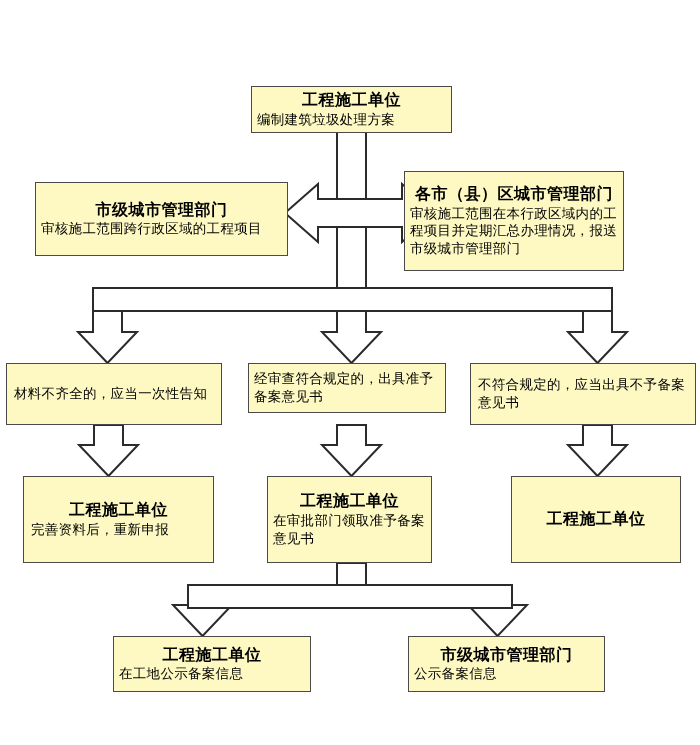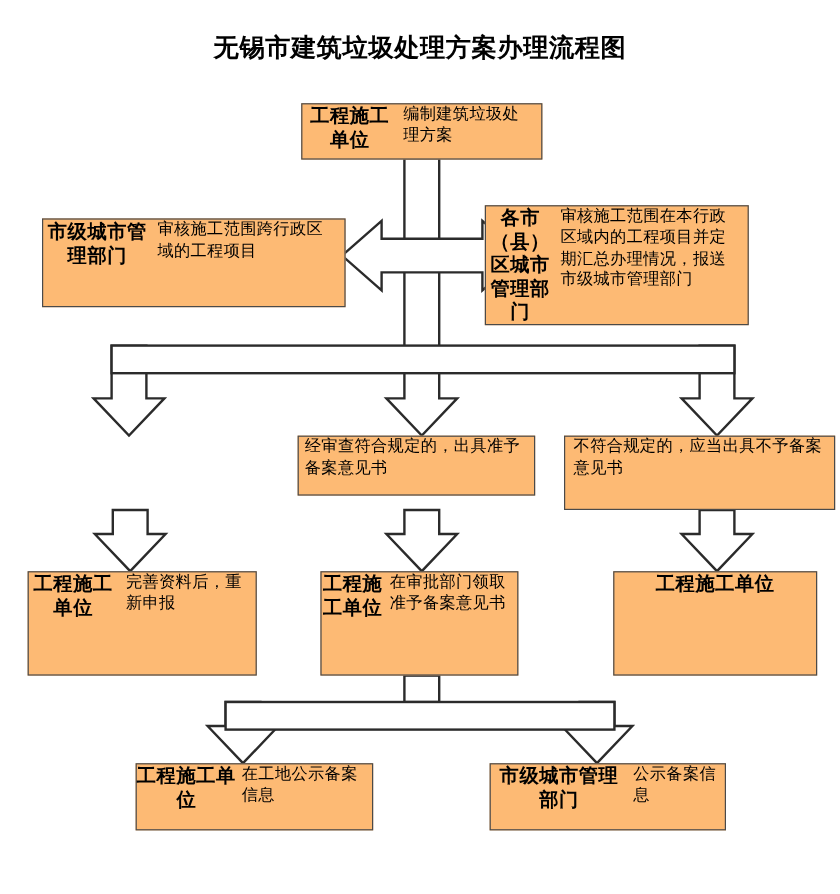--- a/index.html
+++ b/index.html
@@ -36,23 +36,23 @@
     text-align: center;
     font-size: 21px;
     font-weight: bold;
     letter-spacing: 0.5px;
     line-height: 1.2;
   }
   .node {
     position: absolute;
     box-sizing: border-box;
     border: 1px solid #4a4a4a;
-    background: #fdba74;
+    background: #fef9c3;
     display: flex;
-    flex-direction: row;
+    flex-direction: column;
     justify-content: center;
     z-index: 5;
   }
   .node .hd {
     font-size: 16px;
     font-weight: bold;
     text-align: center;
     line-height: 1.22;
     letter-spacing: 0.5px;
     margin-bottom: 1px;
@@ -73,21 +73,20 @@
   }
   .node.body-only .bd {
     font-size: 13.5px;
   }
 </style>
 </head>
 <body>
 
 <div id="canvas">
 
-  <div class="title">无锡市建筑垃圾处理方案办理流程图</div>
 
   <svg class="arrows" viewBox="0 0 700 745" xmlns="http://www.w3.org/2000/svg">
     <g fill="#ffffff" stroke="#2b2b2b" stroke-width="2" stroke-linejoin="miter">
 
       <path d="M337,132 L337,332 L322,332 L351.5,363 L381,332 L366,332 L366,132 Z"></path>
 
       <path d="M285,213 L318,184 L318,199 L402,199 L402,184 L435,213 L402,242 L402,227 L318,227 L318,242 Z"></path>
 
       <path d="M93,288 L122,288 L122,332 L137,332 L107.5,363 L78,332 L93,332 Z"></path>
       <path d="M583,288 L612,288 L612,332 L627,332 L597.5,363 L568,332 L583,332 Z"></path>
@@ -113,20 +112,23 @@
   <div class="node" style="left:35px; top:182px; width:253px; height:74px;">
     <div class="hd">市级城市管理部门</div>
     <div class="bd">审核施工范围跨行政区域的工程项目</div>
   </div>
 
   <div class="node" style="left:404px; top:171px; width:220px; height:100px;">
     <div class="hd">各市（县）区城市管理部门</div>
     <div class="bd">审核施工范围在本行政区域内的工程项目并定期汇总办理情况，报送市级城市管理部门</div>
   </div>
 
+  <div class="node body-only" style="left:6px; top:363px; width:216px; height:62px;">
+    <div class="bd left">材料不齐全的，应当一次性告知</div>
+  </div>
 
   <div class="node body-only" style="left:248px; top:363px; width:198px; height:50px;">
     <div class="bd">经审查符合规定的，出具准予备案意见书</div>
   </div>
 
   <div class="node body-only" style="left:470px; top:363px; width:226px; height:62px;">
     <div class="bd left">不符合规定的，应当出具不予备案意见书</div>
   </div>
 
   <div class="node" style="left:23px; top:476px; width:191px; height:87px;">

